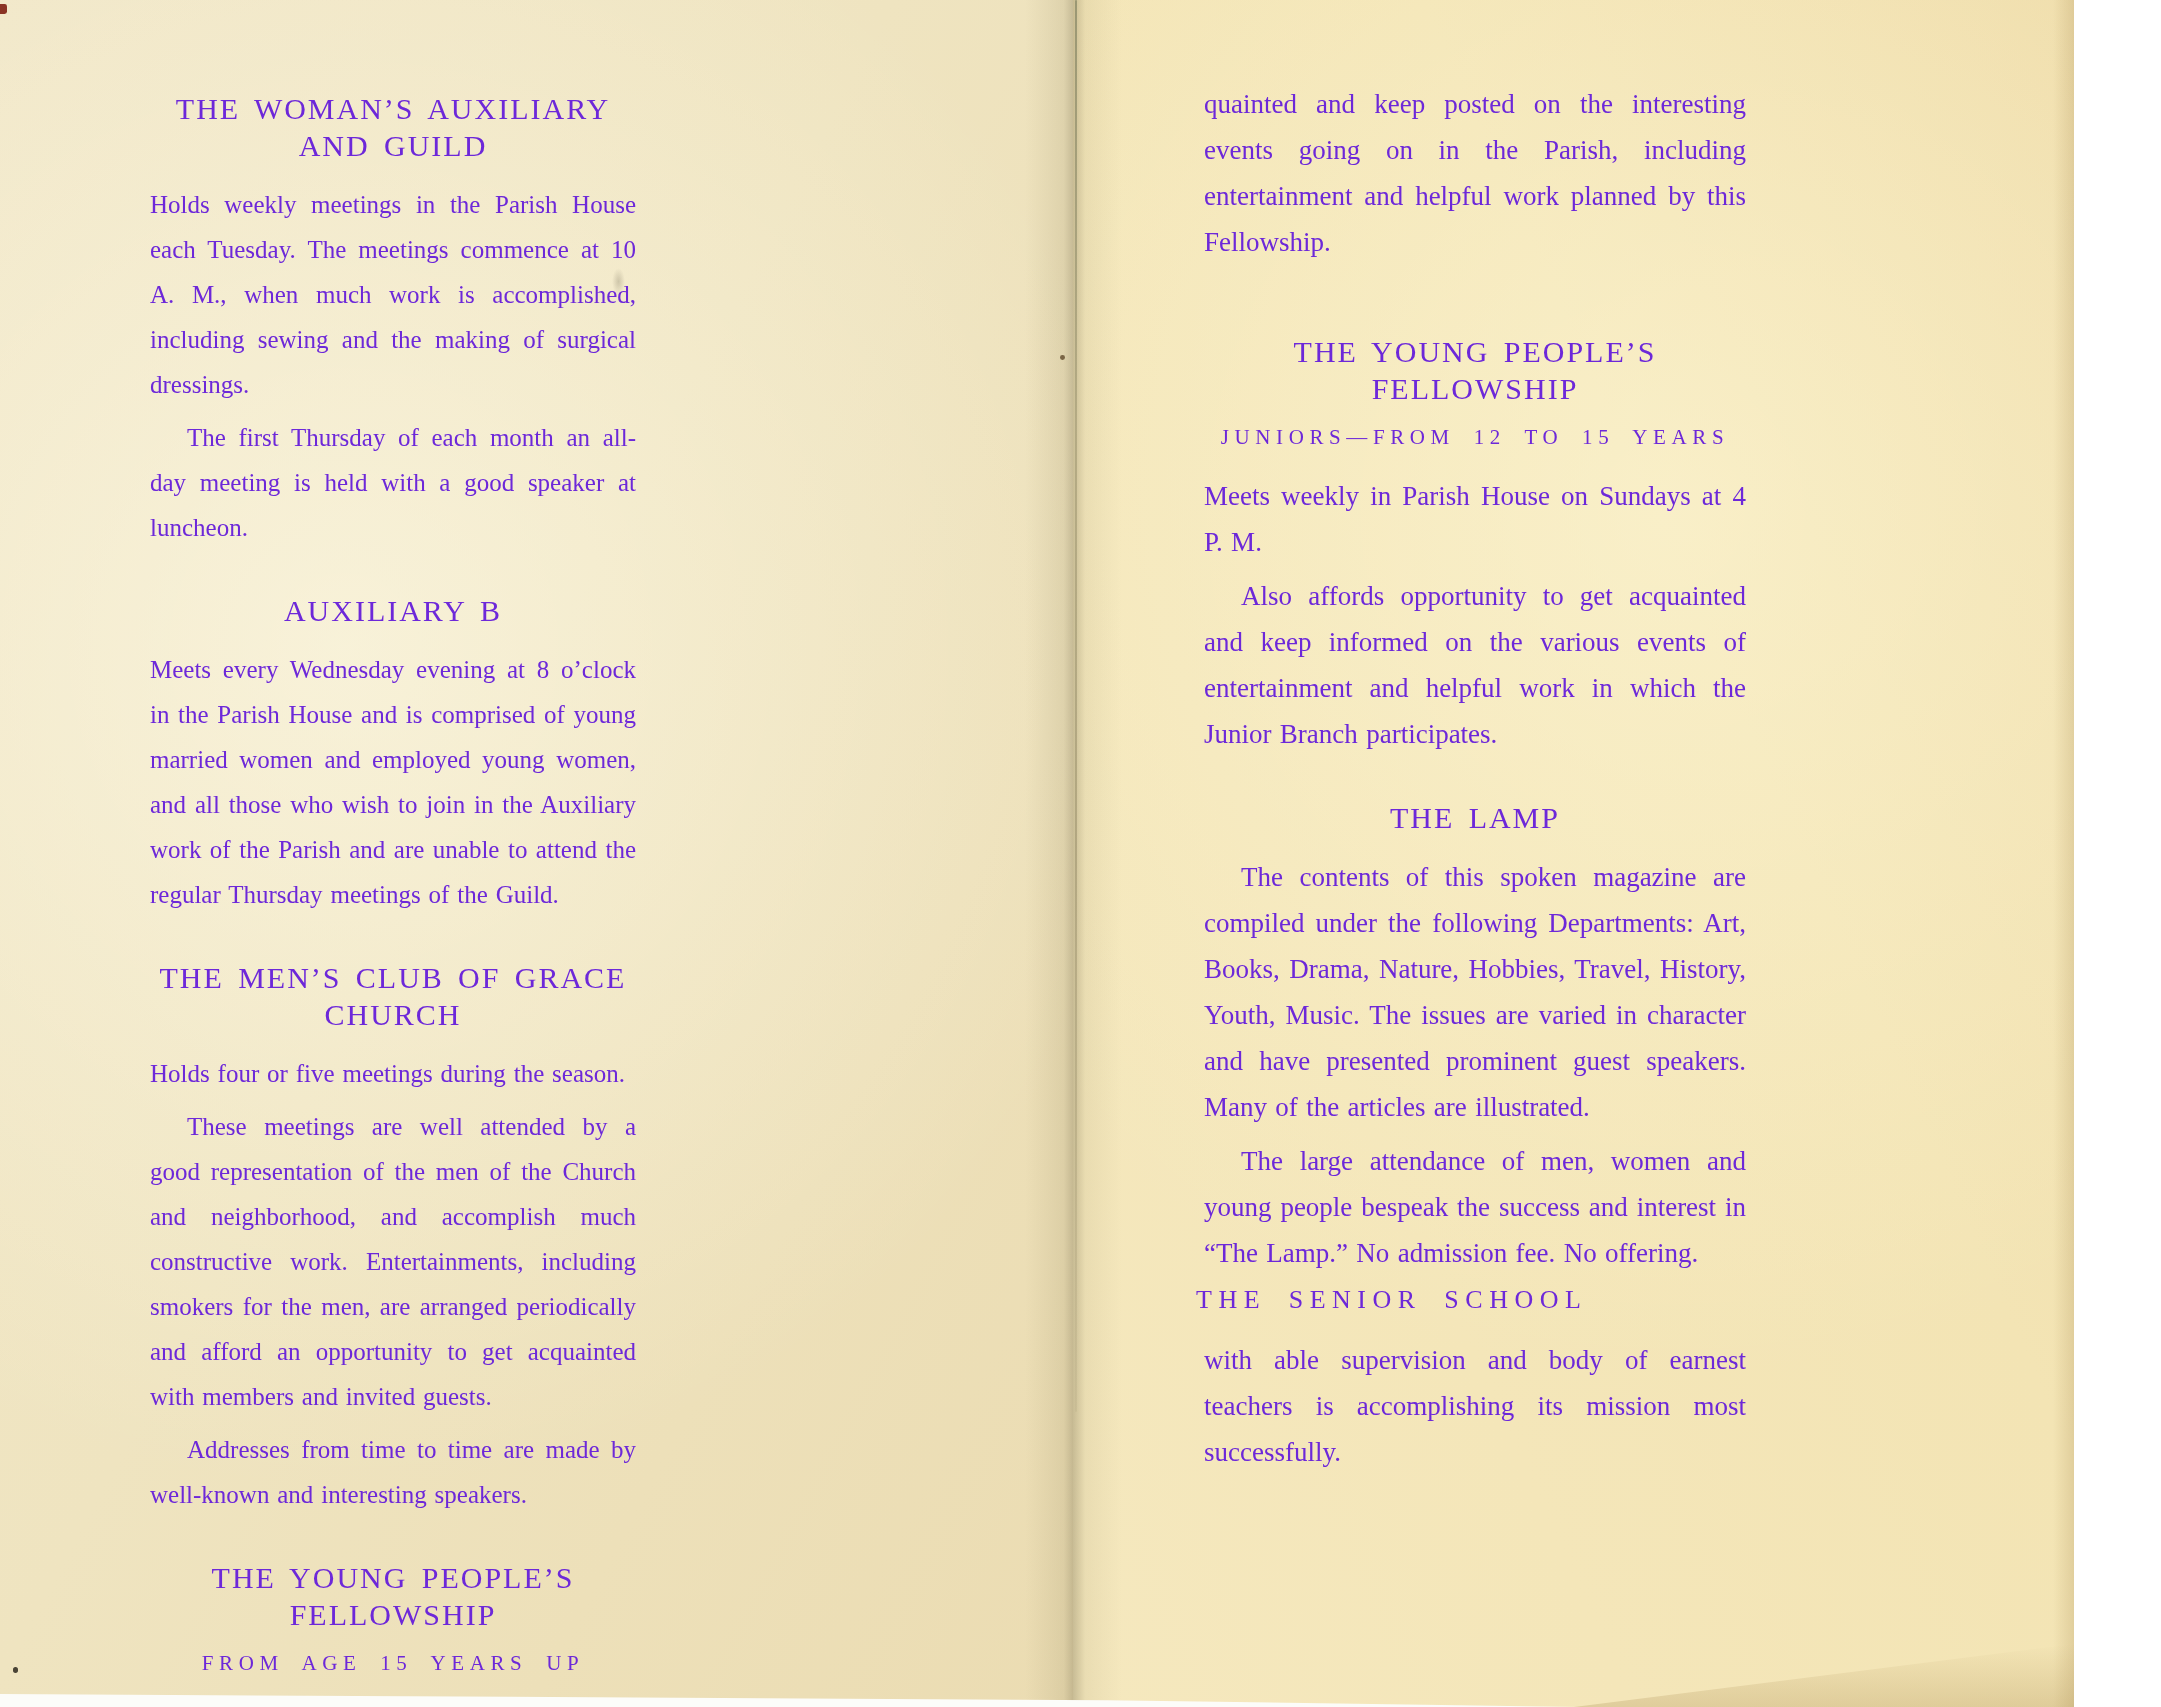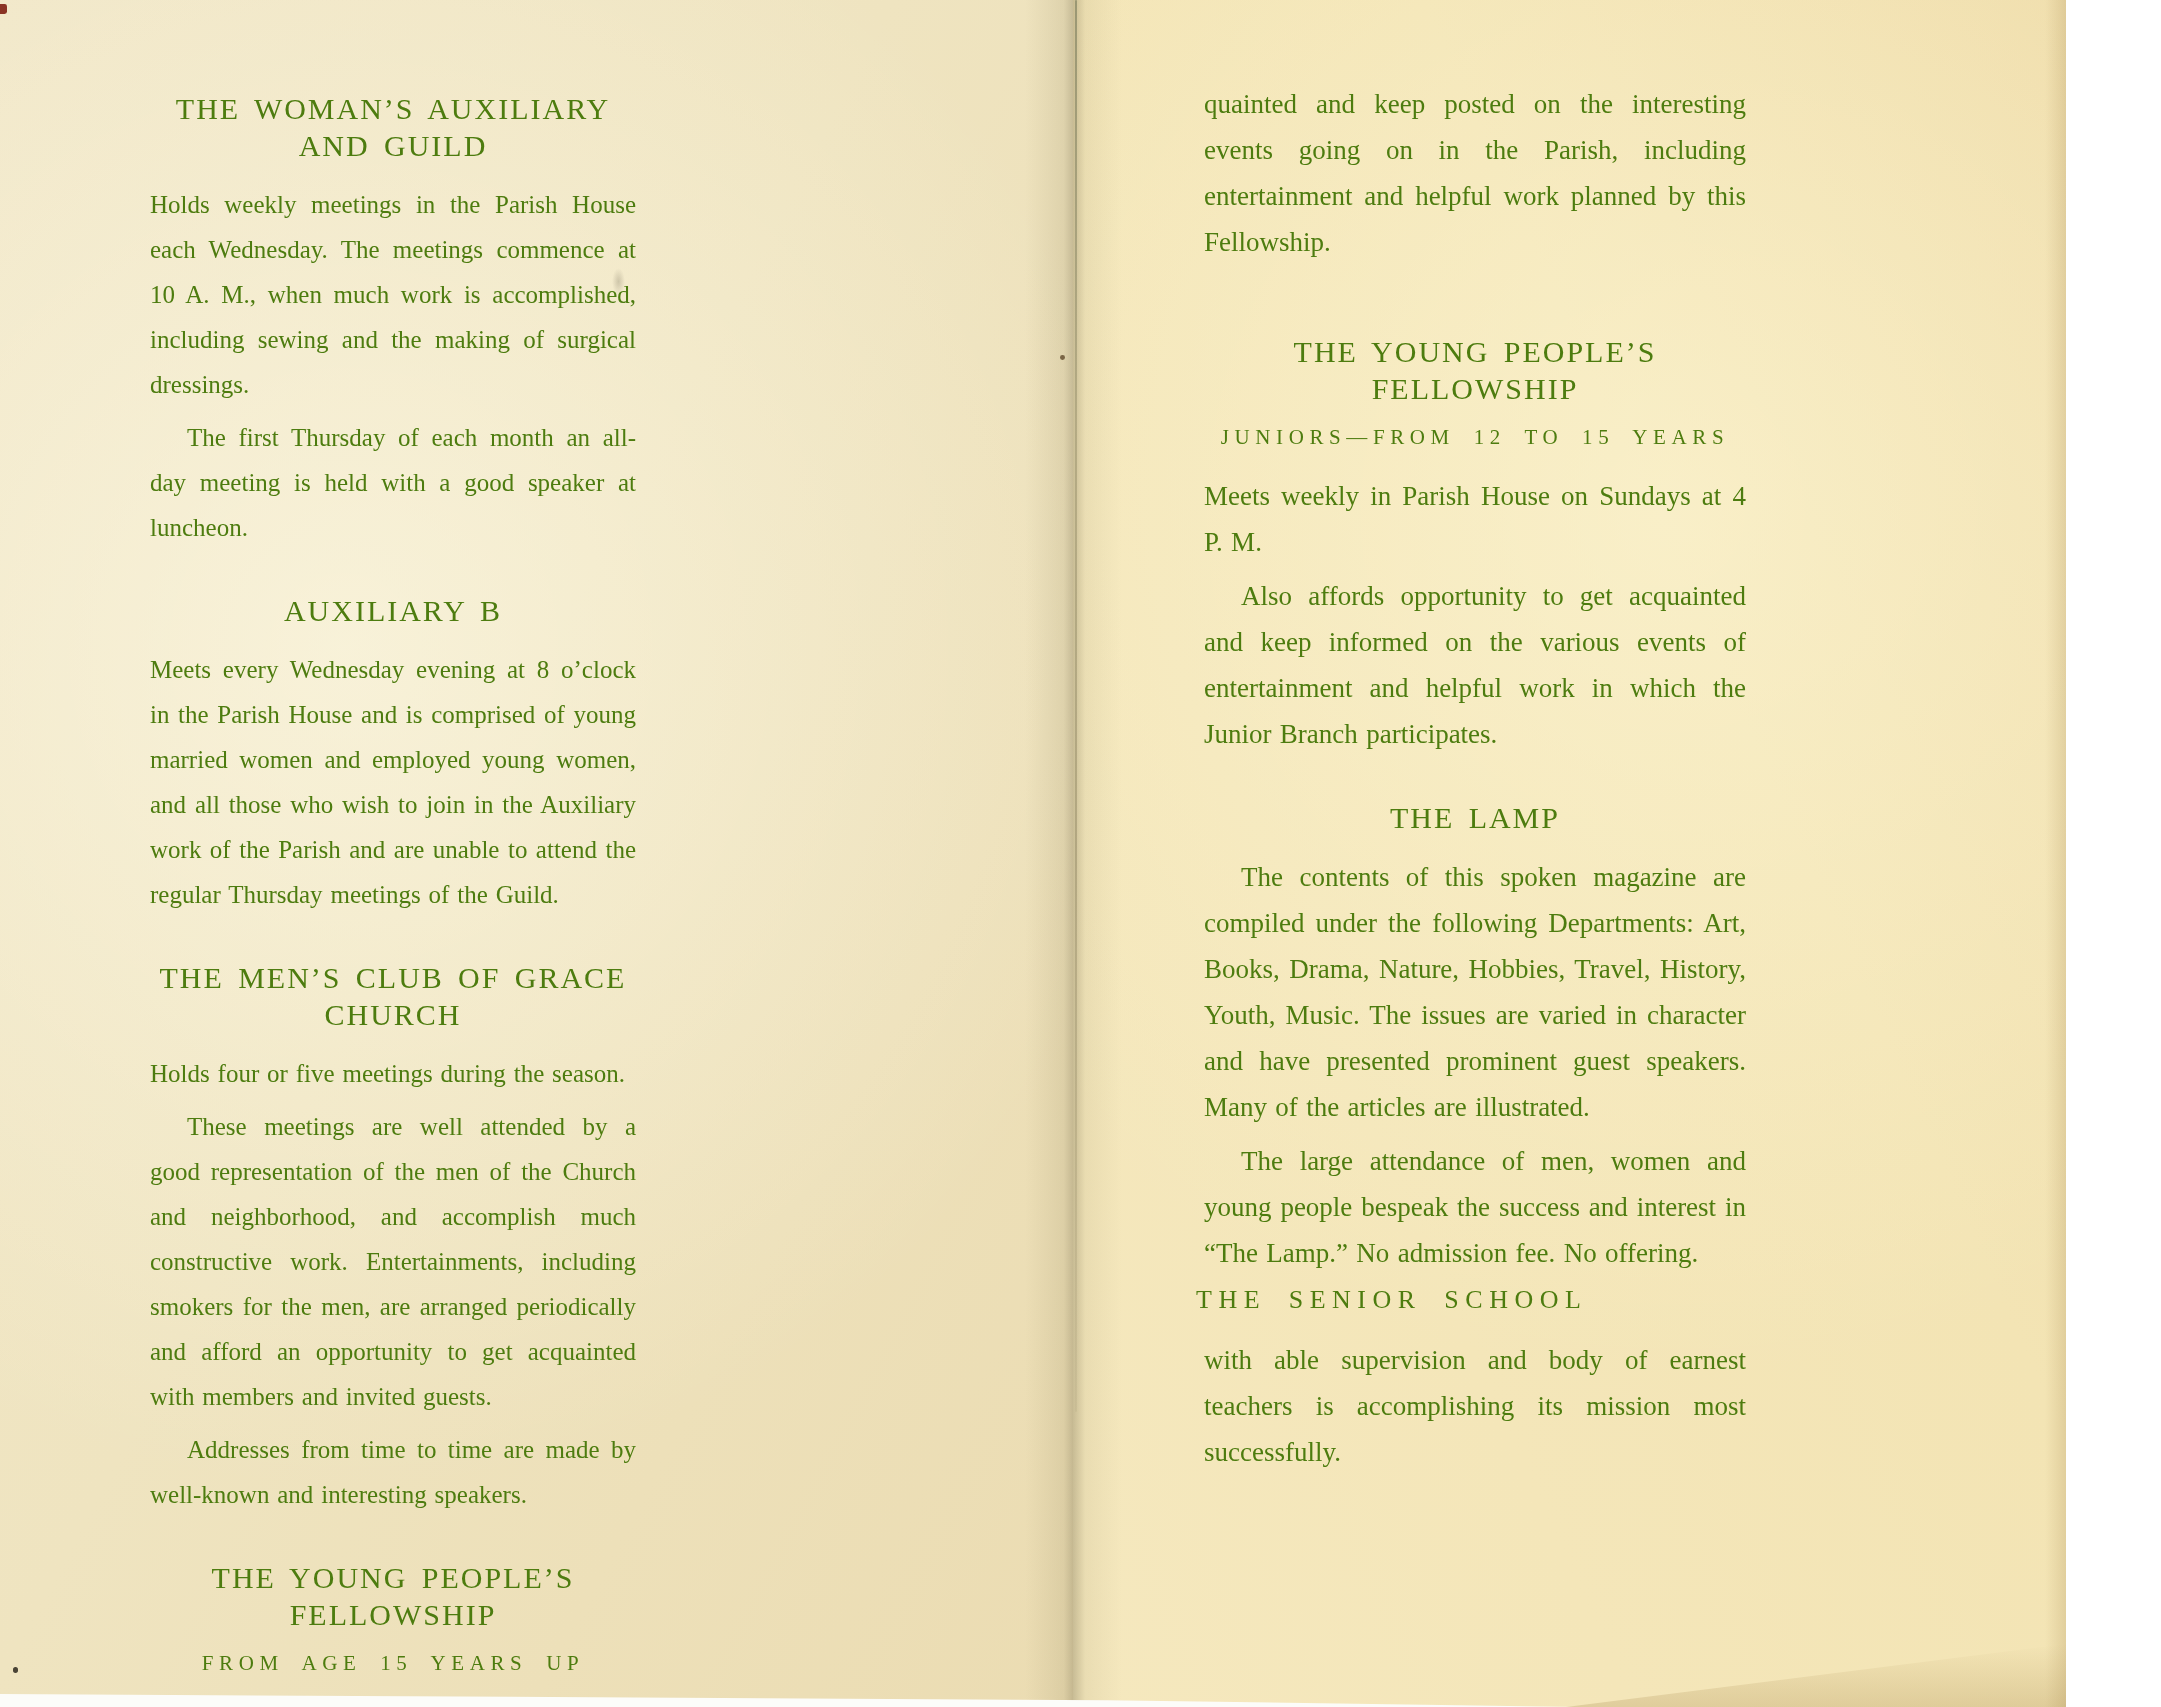--- a/index.html
+++ b/index.html
@@ -1,21 +1,22 @@
 <!DOCTYPE html>
 <html style="font-size:13px"><head>
 <meta charset="utf-8">
 <style>
   html, body { margin:0; padding:0; background:#ffffff; }
   #scan {
     position:relative;
     width:2066px; height:1707px;
     overflow:hidden;
     font-family:"Liberation Serif","DejaVu Serif",serif;
-    color:#4d7c0f;
+    color:#6d28d9;
+    padding-left:8px;
   }
   
   .page-left {
     position:absolute; left:0; top:0; width:1073px; height:1707px;
     background:
       radial-gradient(ellipse 140% 90% at 32% 38%, rgba(255,252,235,0.55) 0%, rgba(255,252,235,0) 55%),
       linear-gradient(118deg, #f1e7c8 0%, #efe4c0 45%, #ebdcb2 100%);
   }
   .page-right {
     position:absolute; left:1073px; top:0; width:1088px; height:1707px;
@@ -92,21 +93,21 @@
   <div class="page-left"></div>
   <div class="page-right"></div>
 
   <div class="gutter-shadow"></div>
   <div class="gutter-crease"></div>
 
   <div class="col col-left">
 
     <section>
       <h2 class="heading first">THE WOMAN’S AUXILIARY AND GUILD</h2>
-      <p>Holds weekly meetings in the Parish House each Wednesday.  The meetings commence at 10 A. M., when much work is accomplished, including sewing and the making of surgical dressings.</p>
+      <p>Holds weekly meetings in the Parish House each Tuesday.  The meetings commence at 10 A. M., when much work is accomplished, including sewing and the making of surgical dressings.</p>
       <p class="indent">The first Thursday of each month an all-day meeting is held with a good speaker at luncheon.</p>
     </section>
 
     <section>
       <h2 class="heading">AUXILIARY B</h2>
       <p>Meets every Wednesday evening at 8 o’clock in the Parish House and is comprised of young married women and employed young women, and all those who wish to join in the Auxiliary work of the Parish and are unable to attend the regular Thursday meetings of the Guild.</p>
     </section>
 
     <section>
       <h2 class="heading">THE MEN’S CLUB OF GRACE CHURCH</h2>

